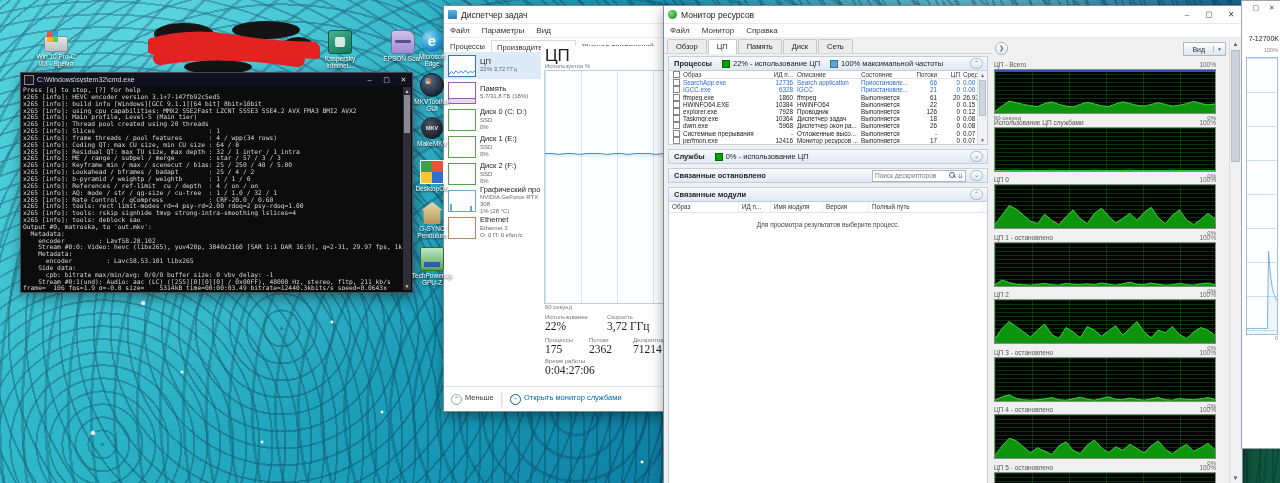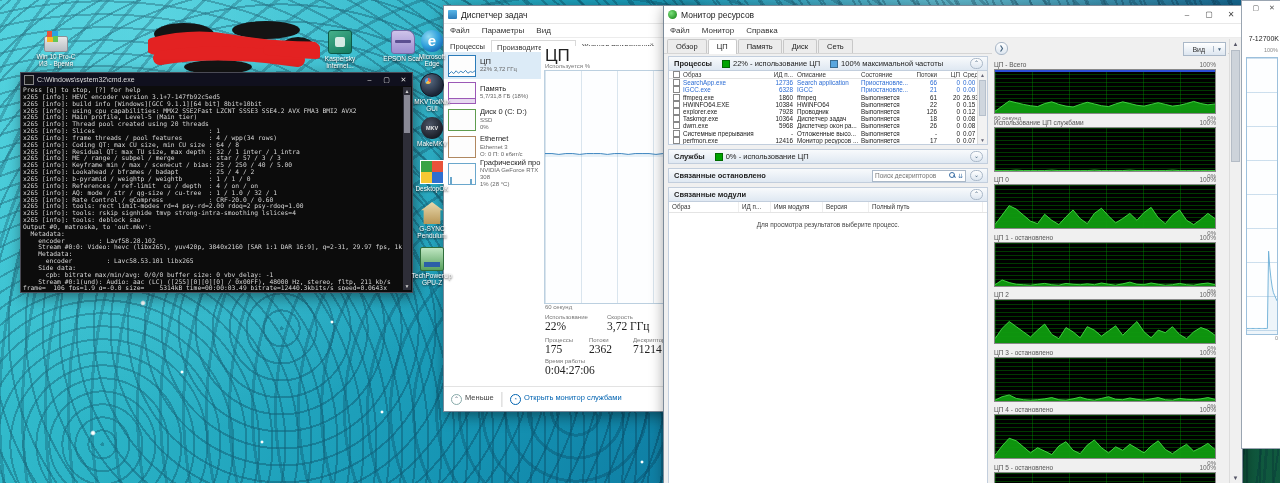--- a/index.html
+++ b/index.html
@@ -275,35 +275,51 @@
         </div>
         <div class="sitem">
           <div class="mini" style="border-color: rgb(95, 156, 78);"></div>
           <div class="stx">
             <div class="n">Диск 0 (C: D:)</div>
             <div class="s">SSD
 0%</div>
           </div>
         </div>
         <div class="sitem">
+          <div class="mini" style="border-color: rgb(95, 156, 78);"></div>
+          <div class="stx">
+            <div class="n">Диск 1 (E:)</div>
+            <div class="s">SSD
+0%</div>
+          </div>
+        </div>
+        <div class="sitem">
+          <div class="mini" style="border-color: rgb(95, 156, 78);"></div>
+          <div class="stx">
+            <div class="n">Диск 2 (F:)</div>
+            <div class="s">SSD
+0%</div>
+          </div>
+        </div>
+        <div class="sitem">
+          <div class="mini" style="border-color: rgb(106, 167, 204);">
+            <div style="position: absolute; left: 1px; bottom: 0px; width: 2px; height: 7px; background: rgb(106, 167, 204); box-shadow: rgb(106, 167, 204) 20px 2px 0px;"></div>
+          </div>
+          <div class="stx">
+            <div class="n">Графический про</div>
+            <div class="s">NVIDIA GeForce RTX 308
+1% (28 °C)</div>
+          </div>
+        </div>
+        <div class="sitem">
           <div class="mini" style="border-color: rgb(176, 136, 96);"></div>
           <div class="stx">
             <div class="n">Ethernet</div>
             <div class="s">Ethernet 3
 О: 0 П: 0 кбит/с</div>
-          </div>
-        </div>
-        <div class="sitem">
-          <div class="mini" style="border-color: rgb(106, 167, 204);">
-            <div style="position: absolute; left: 1px; bottom: 0px; width: 2px; height: 7px; background: rgb(106, 167, 204); box-shadow: rgb(106, 167, 204) 20px 2px 0px;"></div>
-          </div>
-          <div class="stx">
-            <div class="n">Графический про</div>
-            <div class="s">NVIDIA GeForce RTX 308
-1% (28 °C)</div>
           </div>
         </div>
       </div>
     <div id="tmmain">
       <div id="tmtitle" style="position:absolute;left:4px;top:0;">ЦП</div>
       <div class="axlbl" style="position:absolute;left:4px;top:17px;">Используется %</div>
       <div id="tmplot"><svg id="tmplotsvg" preserveAspectRatio="none" viewBox="0 0 100 40">
             <polygon points="0,40 0.00,38.40 3.23,38.40 6.45,38.80 9.68,38.40 12.90,38.40 16.13,38.80 19.35,38.40 22.58,38.40 25.81,38.40 29.03,38.80 32.26,38.40 35.48,38.40 38.71,38.80 41.94,38.40 45.16,38.40 48.39,38.40 51.61,38.80 54.84,38.40 58.06,38.40 61.29,38.40 64.52,38.40 67.74,38.00 70.97,37.60 74.19,24.80 77.42,31.20 80.65,34.40 83.87,32.80 87.10,26.80 90.32,28.40 93.55,30.00 96.77,30.80 100.00,31.60 100,40" fill="#2b7bb9" fill-opacity="0.1"></polygon>
             <polyline points="0.00,38.40 3.23,38.40 6.45,38.80 9.68,38.40 12.90,38.40 16.13,38.80 19.35,38.40 22.58,38.40 25.81,38.40 29.03,38.80 32.26,38.40 35.48,38.40 38.71,38.80 41.94,38.40 45.16,38.40 48.39,38.40 51.61,38.80 54.84,38.40 58.06,38.40 61.29,38.40 64.52,38.40 67.74,38.00 70.97,37.60 74.19,24.80 77.42,31.20 80.65,34.40 83.87,32.80 87.10,26.80 90.32,28.40 93.55,30.00 96.77,30.80 100.00,31.60" fill="none" stroke="#2b7bb9" stroke-width="0.9" vector-effect="non-scaling-stroke"></polyline>
           </svg></div>

